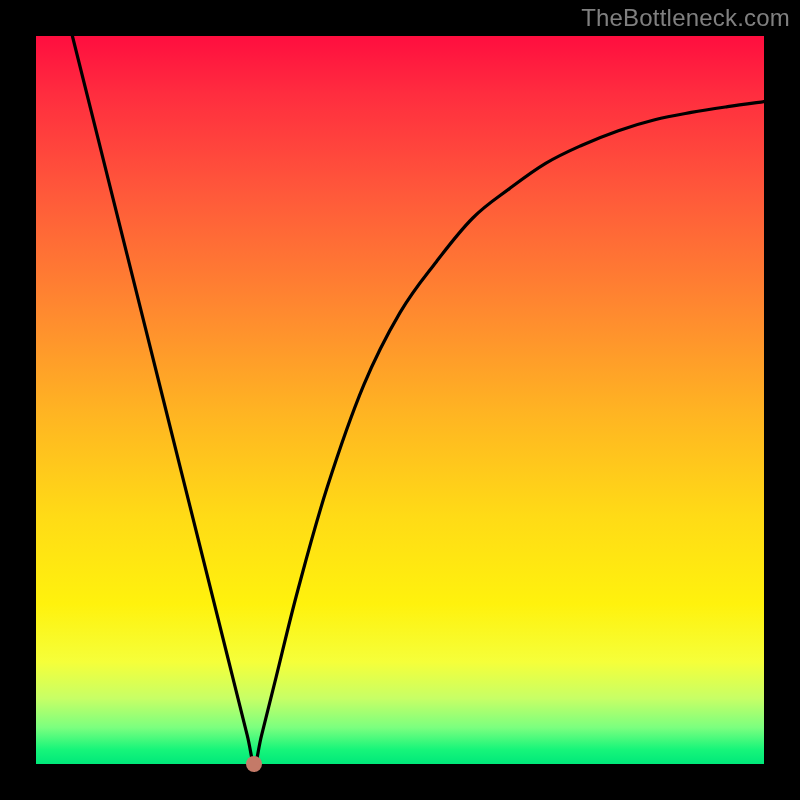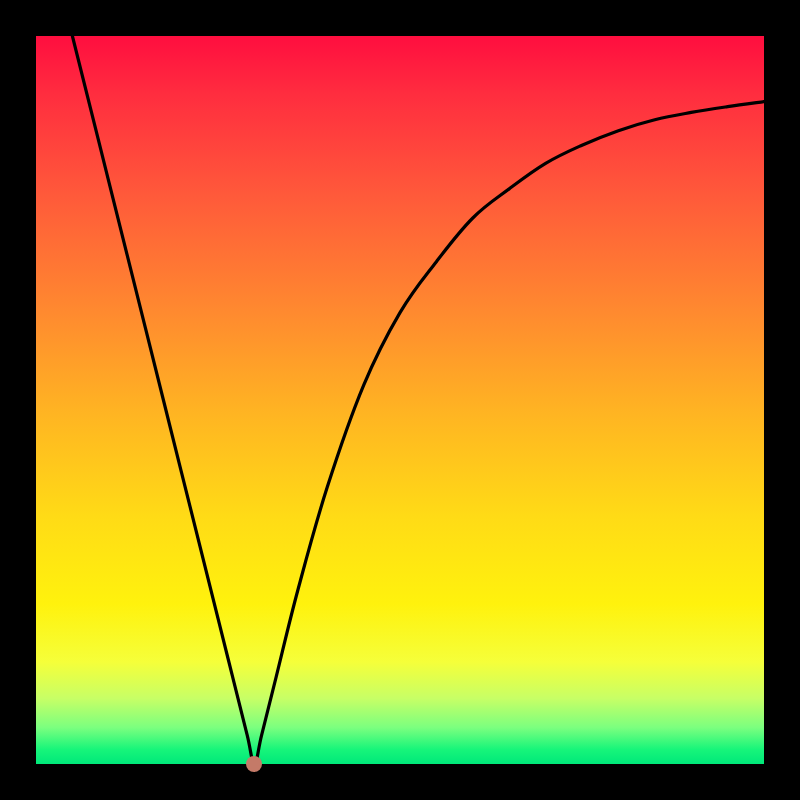--- a/index.html
+++ b/index.html
@@ -71,13 +71,14 @@
 </head>
 <body>
 
 <div class="frame">
   <div class="plot">
     <svg class="curve" viewBox="0 0 728 728" preserveAspectRatio="none">
       <path id="curve-path" fill="none" stroke="#000000" stroke-width="3.2" stroke-linecap="round" stroke-linejoin="round" d="M 36.40 0.00 C 42.95 26.21, 59.70 93.18, 72.80 145.60 C 85.90 198.02, 96.10 238.78, 109.20 291.20 C 122.30 343.62, 132.50 384.38, 145.60 436.80 C 158.70 489.22, 172.83 545.71, 182.00 582.40 C 191.17 619.09, 191.32 619.67, 196.56 640.64 C 201.80 661.61, 207.19 683.16, 211.12 698.88 C 215.05 714.60, 215.78 728.00, 218.40 728.00 C 221.02 728.00, 221.75 714.60, 225.68 698.88 C 229.61 683.16, 233.69 666.85, 240.24 640.64 C 246.79 614.43, 252.91 587.35, 262.08 553.28 C 271.25 519.21, 279.41 488.05, 291.20 451.36 C 302.99 414.67, 314.50 380.89, 327.60 349.44 C 340.70 317.99, 350.90 298.92, 364.00 276.64 C 377.10 254.36, 387.30 242.72, 400.40 225.68 C 413.50 208.64, 423.70 195.10, 436.80 182.00 C 449.90 168.90, 460.10 162.71, 473.20 152.88 C 486.30 143.05, 496.50 135.26, 509.60 127.40 C 522.70 119.54, 532.90 115.10, 546.00 109.20 C 559.10 103.30, 569.30 99.23, 582.40 94.64 C 595.50 90.05, 605.70 87.00, 618.80 83.72 C 631.90 80.44, 642.10 78.80, 655.20 76.44 C 668.30 74.08, 678.50 72.58, 691.60 70.62 C 704.70 68.65, 721.45 66.44, 728.00 65.52"></path>
     </svg>
     <div class="dot" id="marker-dot" style="left: 218.4px; top: 728px; background: rgb(196, 122, 104);"></div>
   </div>
+  <div class="watermark">TheBottleneck.com</div>
 </div>
 
 </body></html>

